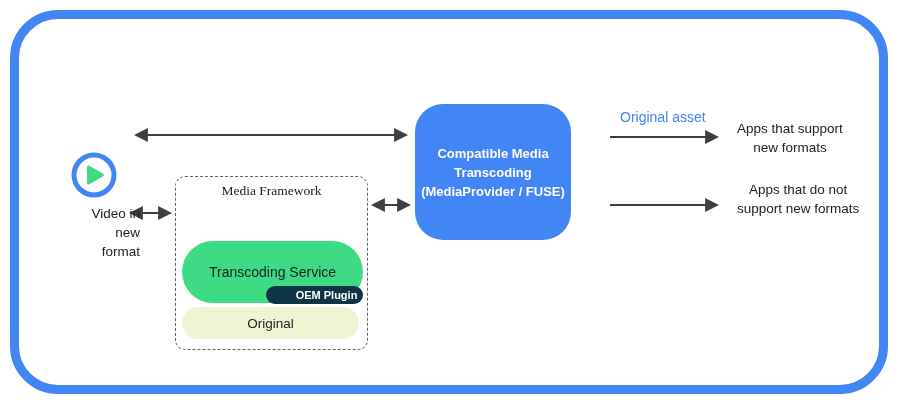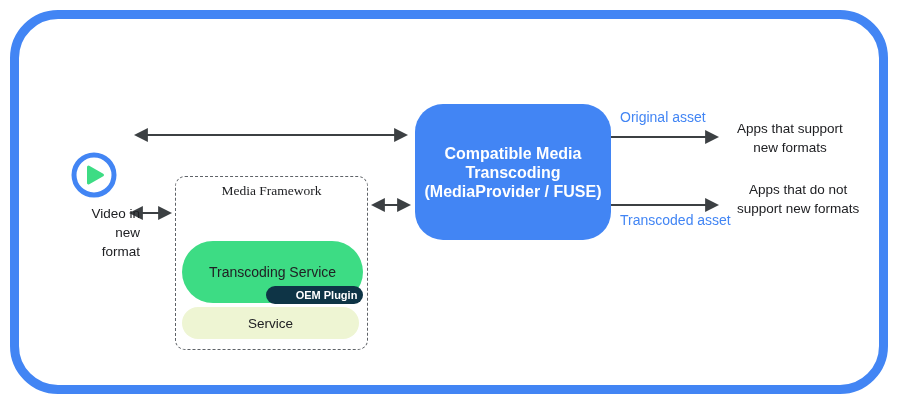--- a/index.html
+++ b/index.html
@@ -59,24 +59,24 @@
     background:var(--dark-navy); border-radius:9px;
     color:#fff; font-weight:bold; font-size:11px; z-index:2;padding-left:24px;
   }
   .pill-hw{
     left:182px; top:307px; width:177px; height:32px;
     background:var(--pale-green); border-radius:16px;
     font-size:13.5px;
   }
   
   .transcoder-box{
-    left:415px; top:104px; width:196px; height:136px;
+    left:415px; top:104px; width:156px; height:136px;
     background:var(--blue); border-radius:28px;
     display:flex; align-items:center; justify-content:center;
-    color:#fff; font-weight:bold; font-size:16px; line-height:19px;
+    color:#fff; font-weight:bold; font-size:13px; line-height:19px;
     text-align:center;
   }
   
   .asset-label{
     color:var(--blue); font-size:14px;
   }
   .lbl-original{left:620px; top:109px;}
   .lbl-transcoded{left:620px; top:212px;}
   .apps-label{
     font-size:13.5px; line-height:19px;text-align:center;
@@ -117,27 +117,26 @@
 format</div>
 
   <div class="mf-box abs"></div>
   <div class="mf-title abs">Media Framework</div>
 
 
   <div class="pill pill-service abs">Transcoding Service</div>
 
   <div class="pill pill-oem abs">OEM Plugin</div>
 
-  <div class="pill pill-hw abs">Service</div>
+  <div class="pill pill-hw abs">Original</div>
 
   <div class="transcoder-box abs pre">Compatible Media
 Transcoding
 (MediaProvider / FUSE)</div>
 
   <div class="asset-label lbl-original abs">Original asset</div>
-  <div class="asset-label lbl-transcoded abs">Transcoded asset</div>
 
   <div class="apps-label apps-support abs pre">Apps that support
 new formats</div>
   <div class="apps-label apps-nosupport abs pre">Apps that do not
 support new formats</div>
 
 </div>
 
 </body></html>

